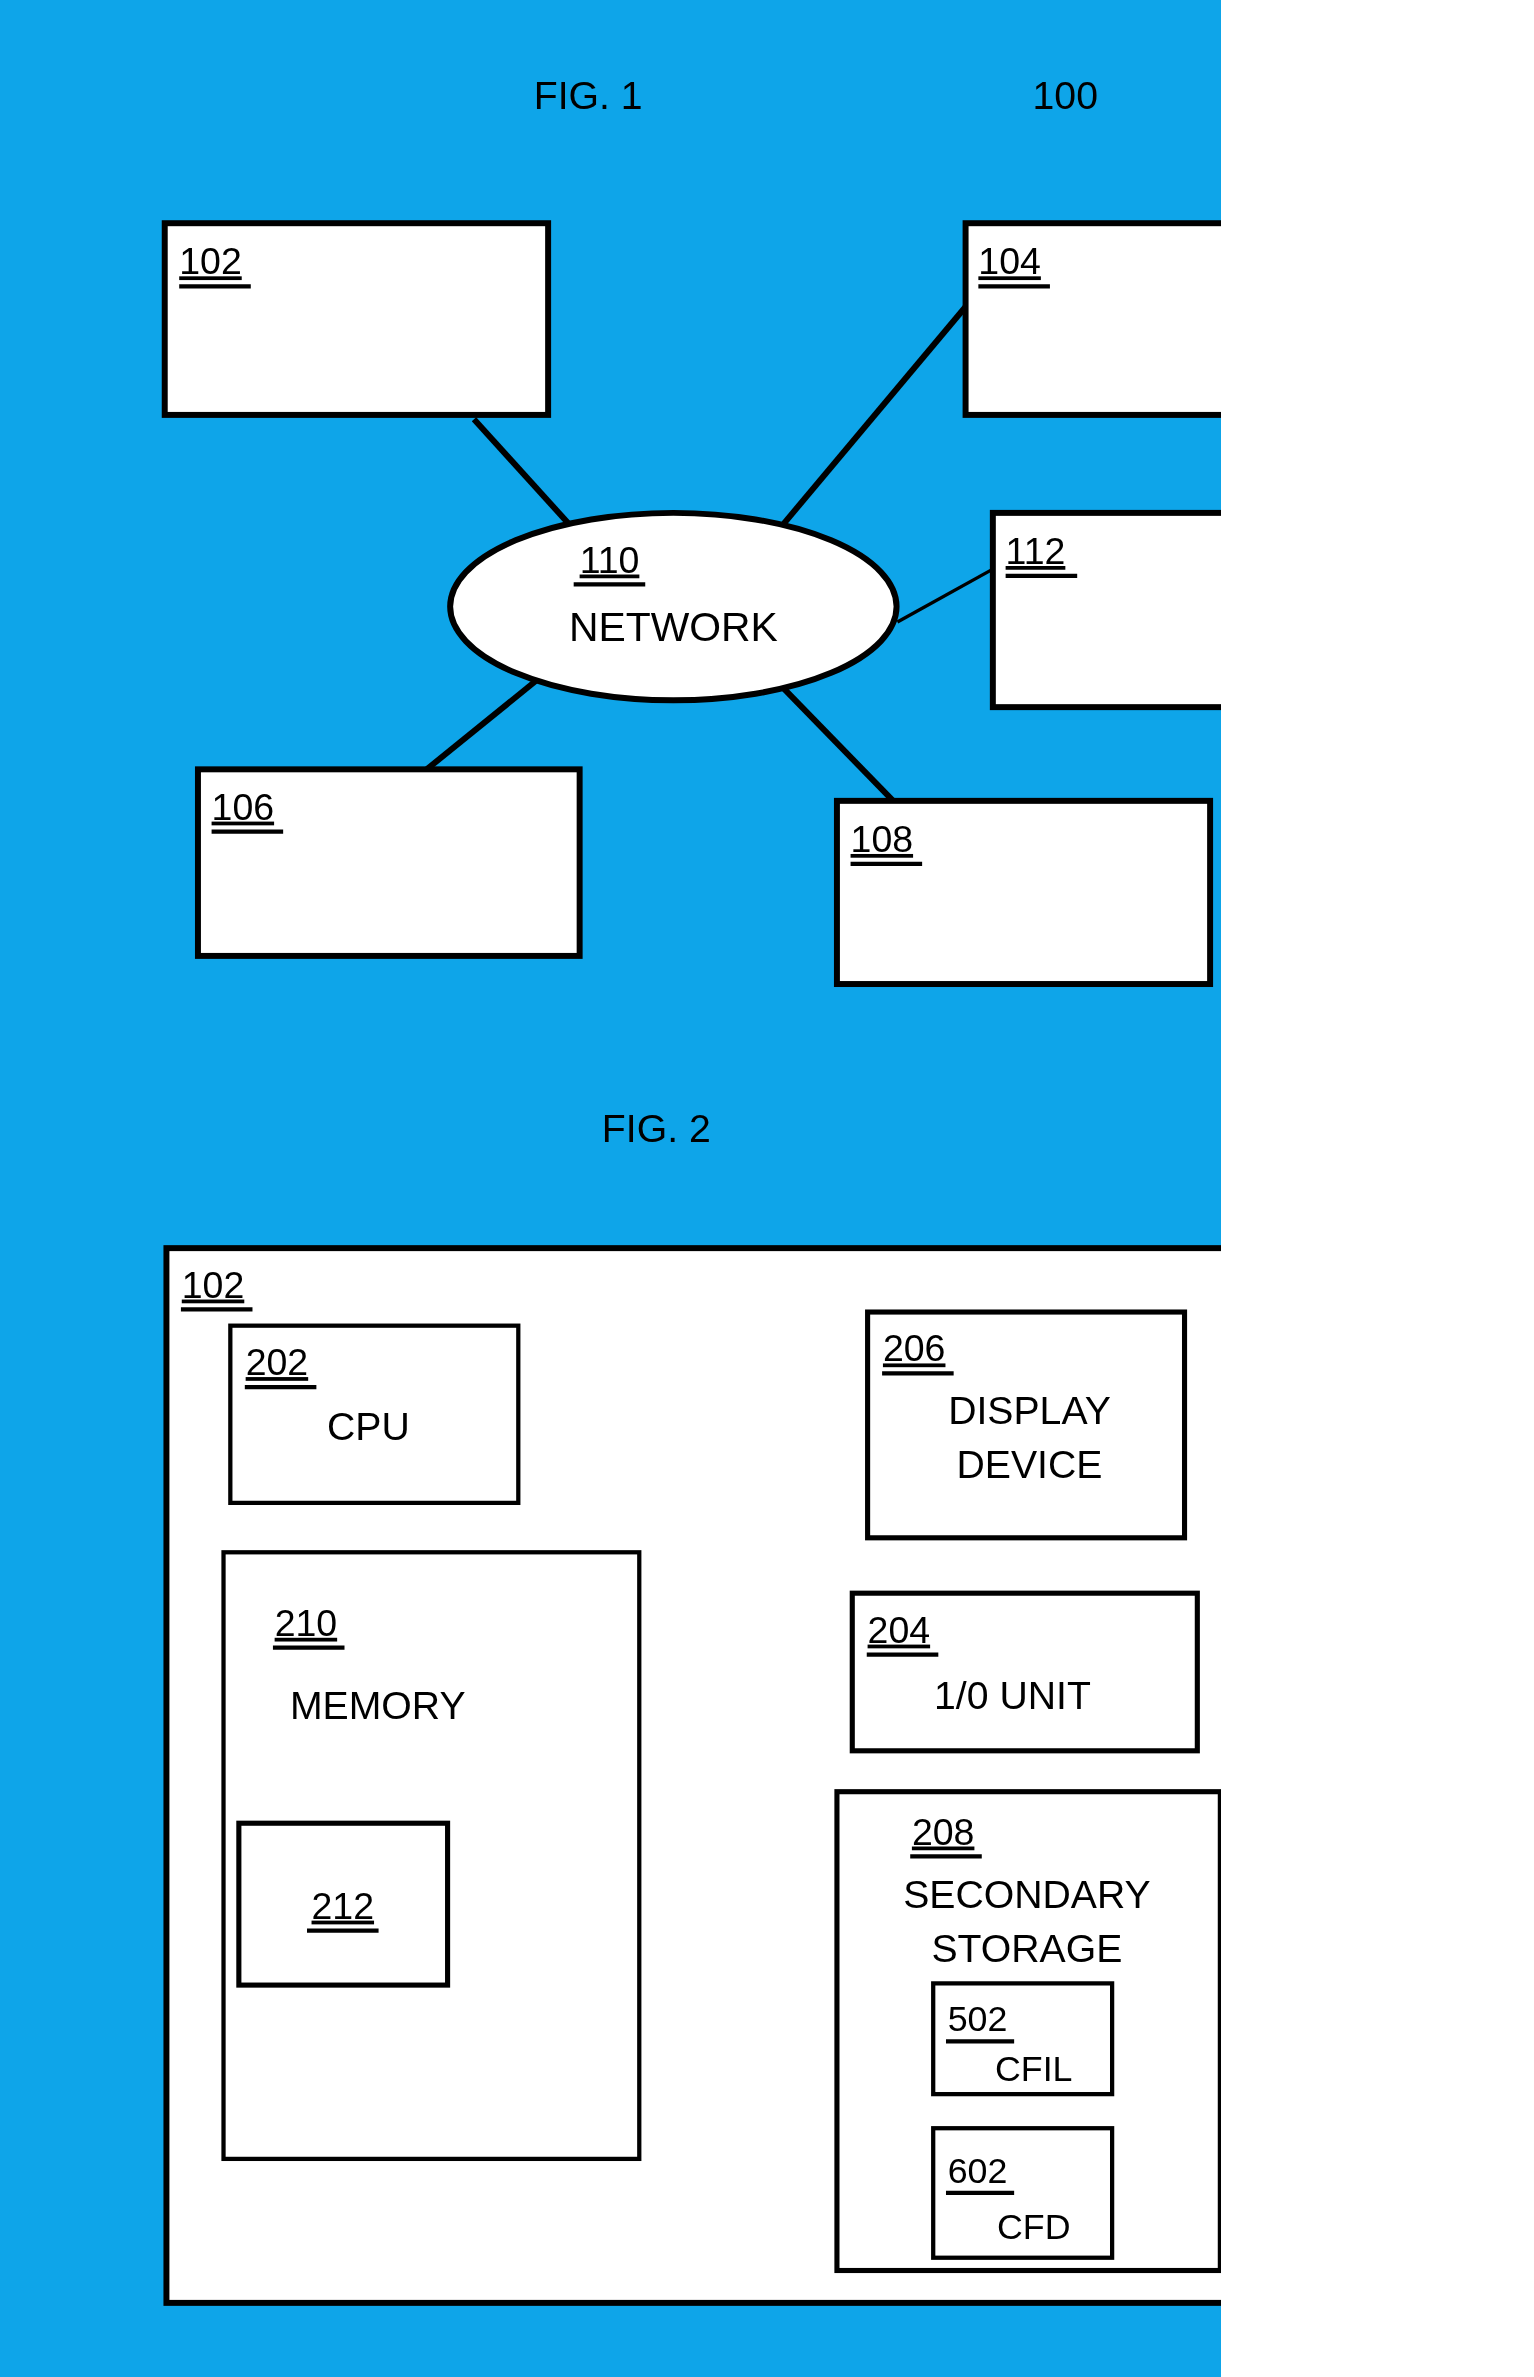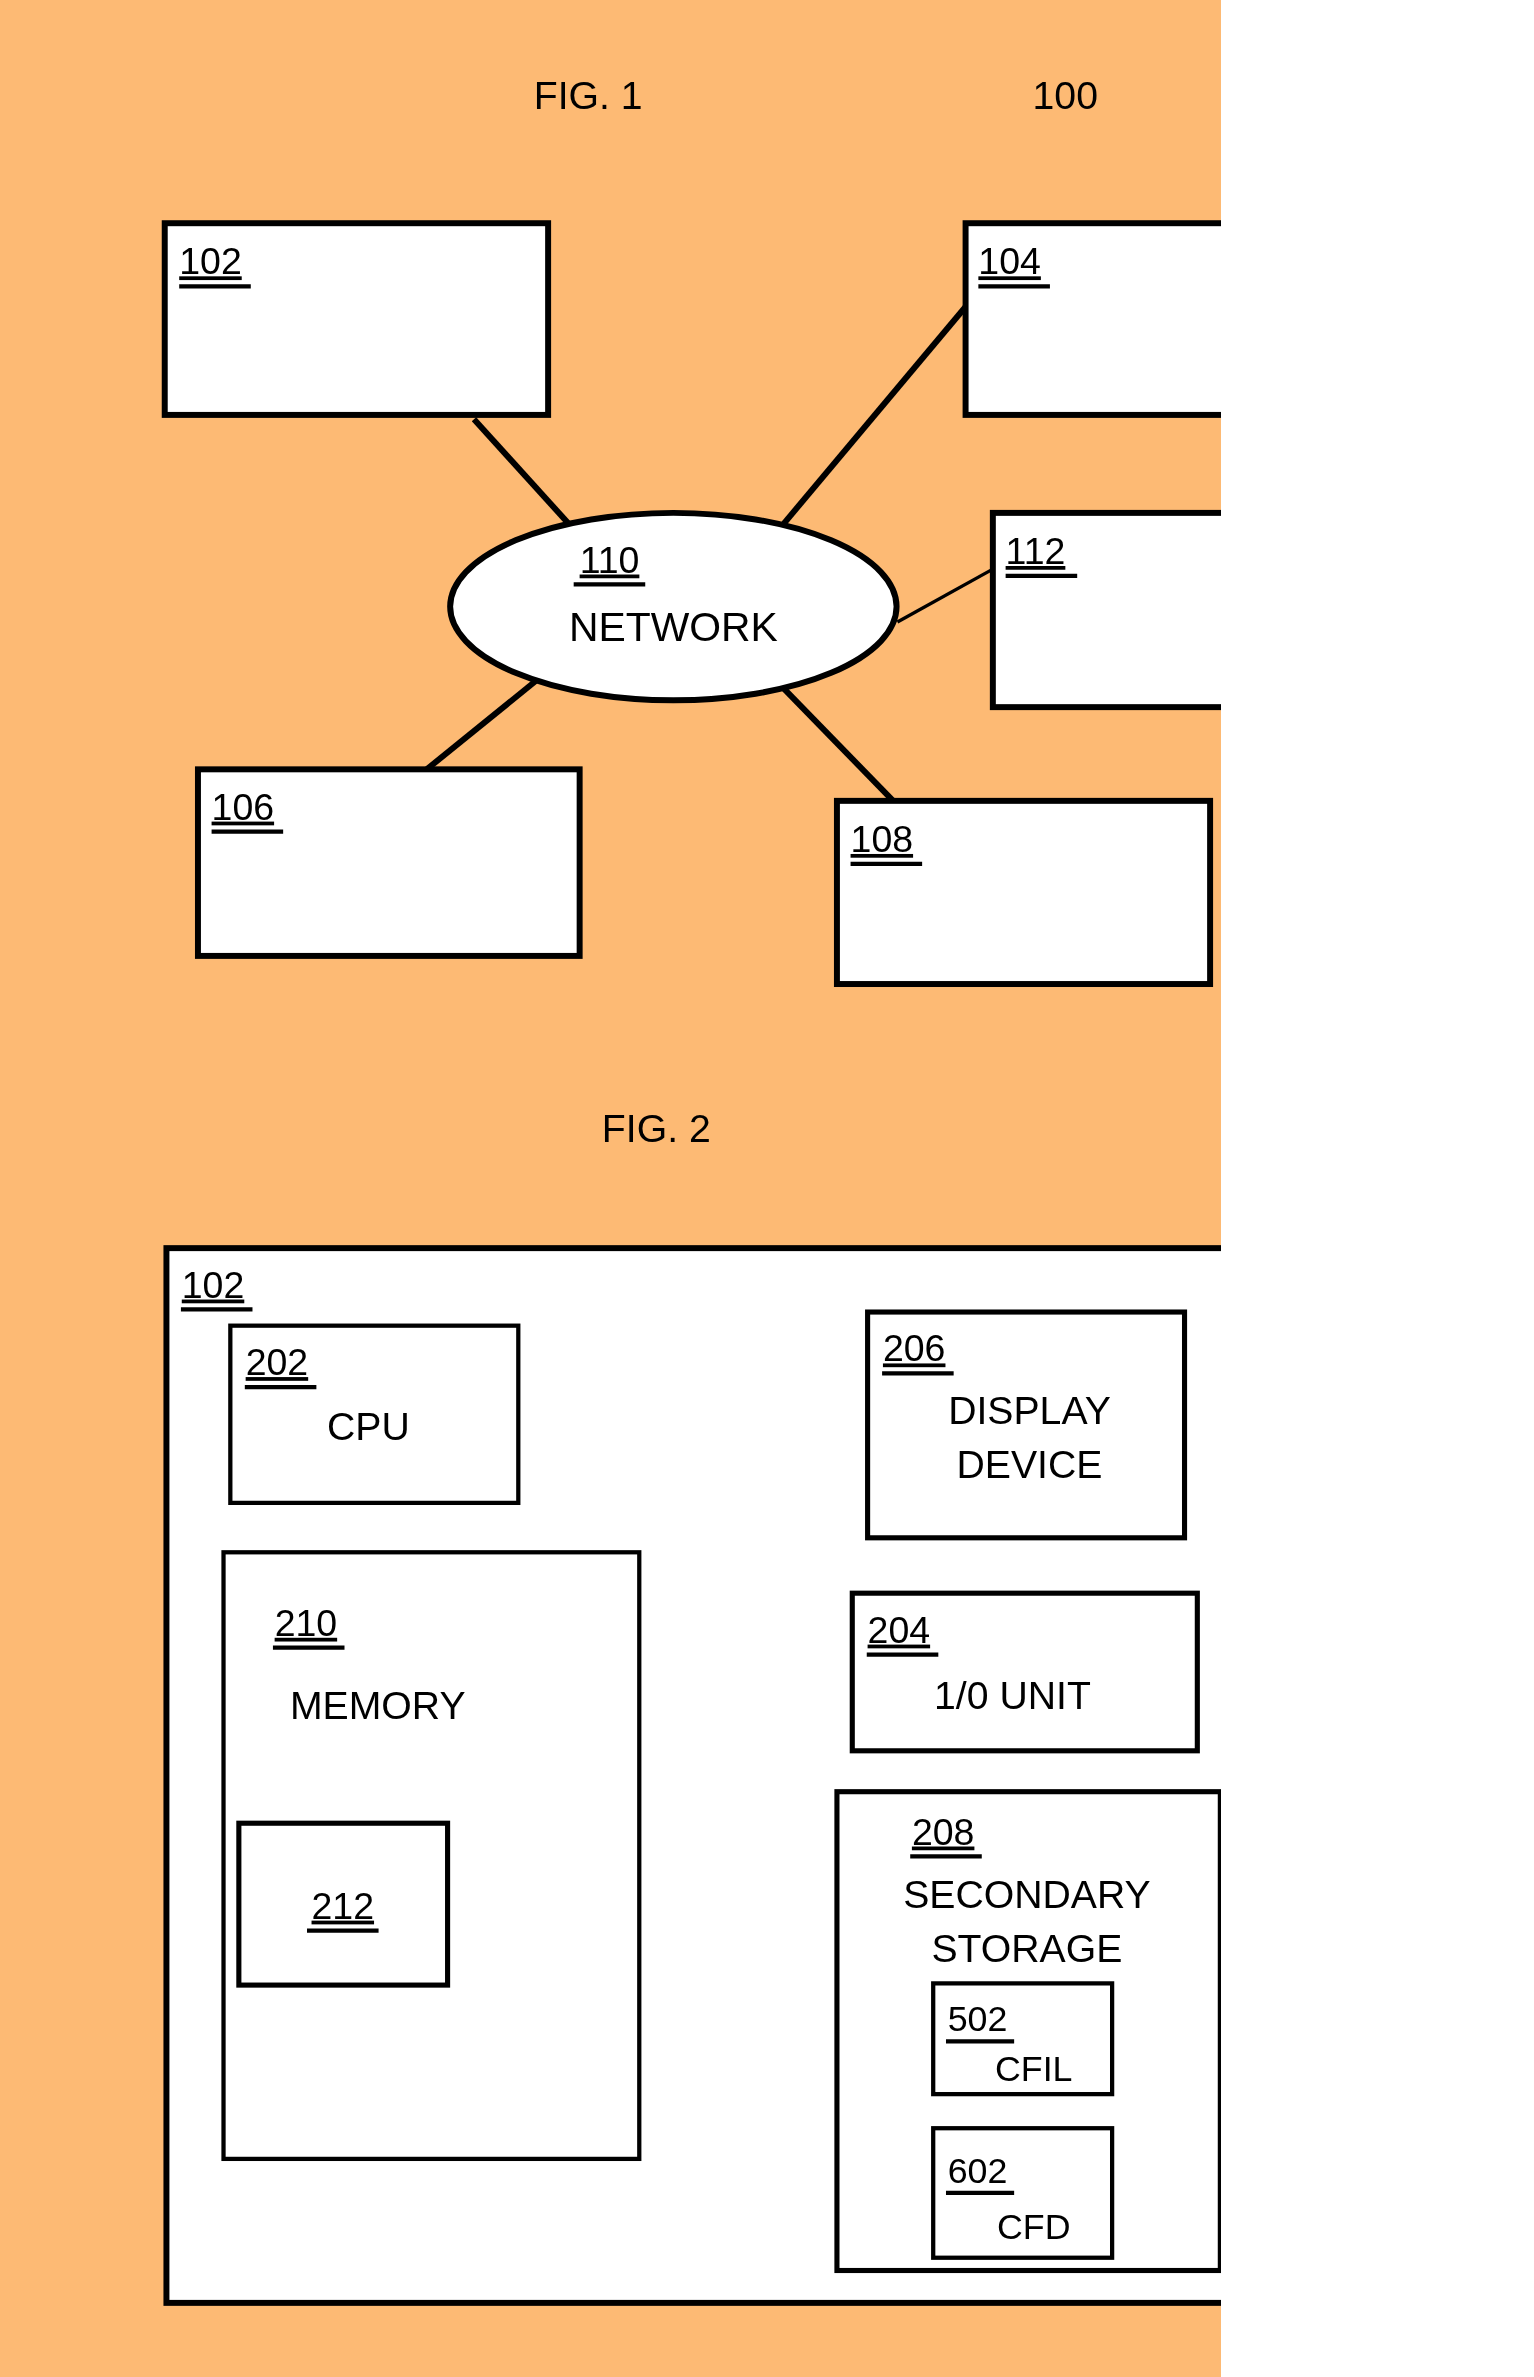--- a/index.html
+++ b/index.html
@@ -9,21 +9,21 @@
     background: #ffffff;
   }
   body {
     font-family: "Liberation Sans", sans-serif;
     color: #000000;
   }
   #page {
     position: relative;
     width: 1221px;
     height: 2377px;
-    background: #fdba74;
+    background: #0ea5e9;
     overflow: hidden;
   }
   #figure-svg {
     position: absolute;
     left: 0;
     top: 0;
     width: 1535px;
     height: 2377px;
     display: block;
   }

